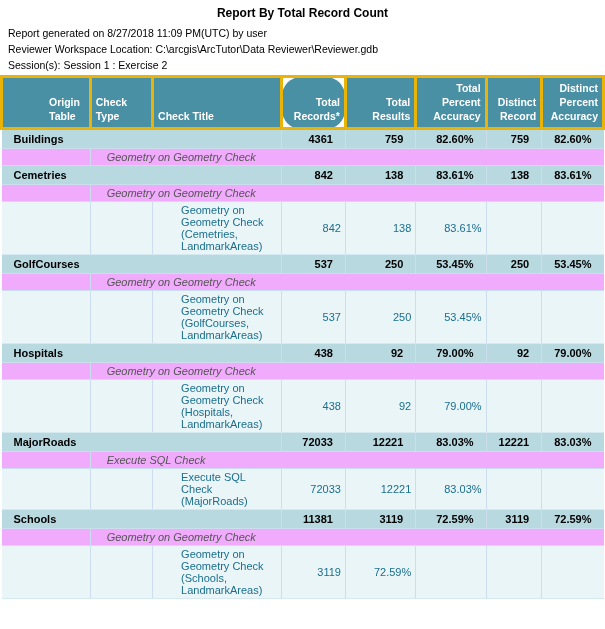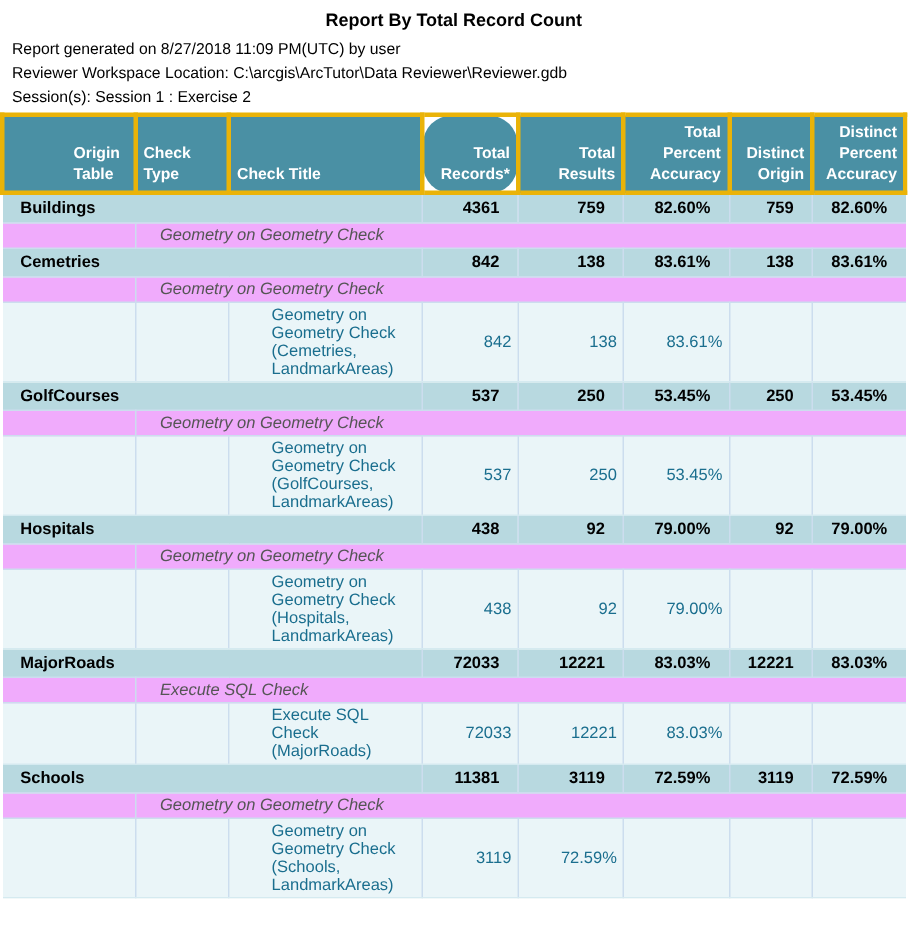--- a/index.html
+++ b/index.html
@@ -99,21 +99,21 @@
 
 <table>
   <thead>
     <tr>
       <th class="col-origin">Origin Table</th>
       <th class="col-checktype">Check Type</th>
       <th class="col-title">Check Title</th>
       <th class="col-total-rec num">Total Records*</th>
       <th class="col-total-res num">Total Results</th>
       <th class="col-pct-acc num">Total Percent Accuracy</th>
-      <th class="col-distinct num">Distinct Origin</th>
+      <th class="col-distinct num">Distinct Record</th>
       <th class="col-dist-pct num">Distinct Percent Accuracy</th>
     </tr>
   </thead>
   <tbody id="table-body">
   <tr class="origin-row">
     <td colspan="3">Buildings</td>
     <td class="num">4361</td>
     <td class="num">759</td>
     <td class="num">82.60%</td>
     <td class="num">759</td>

